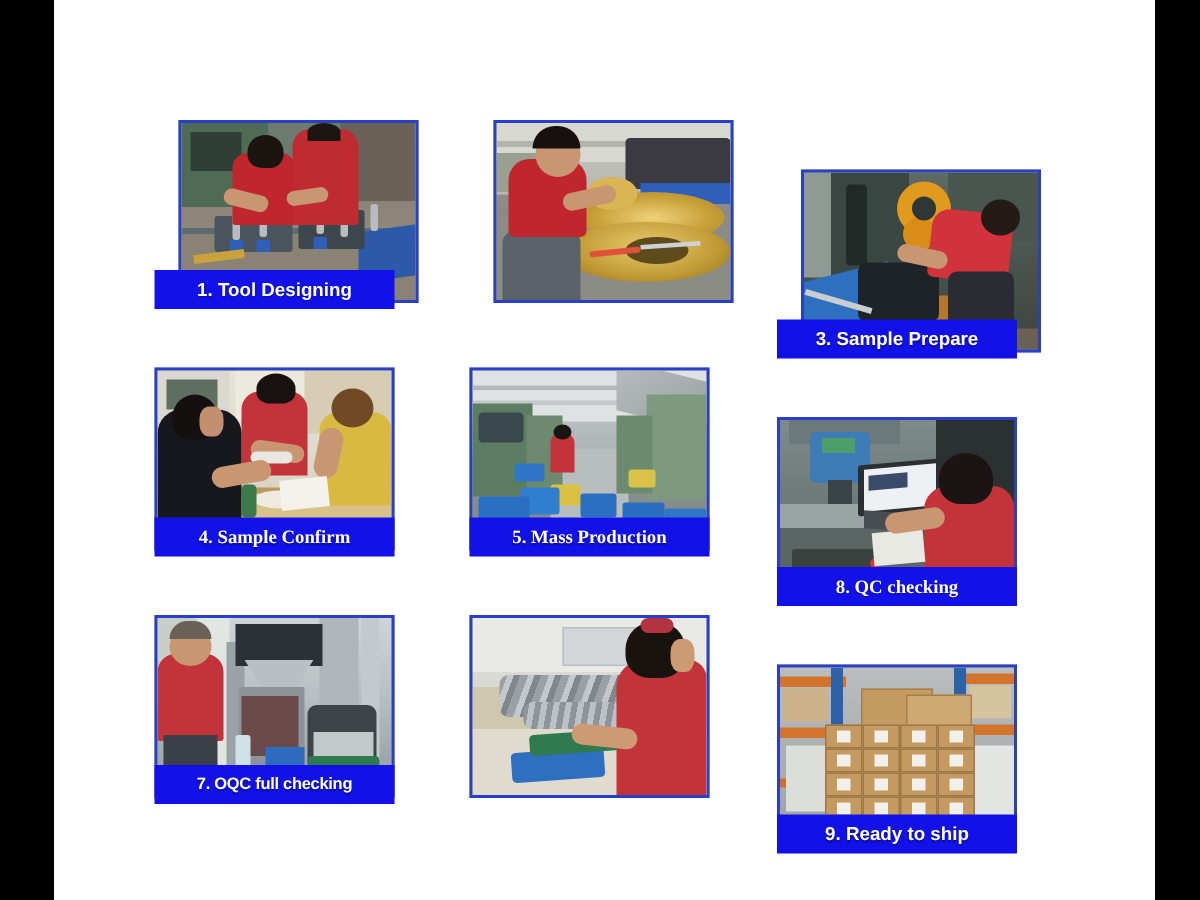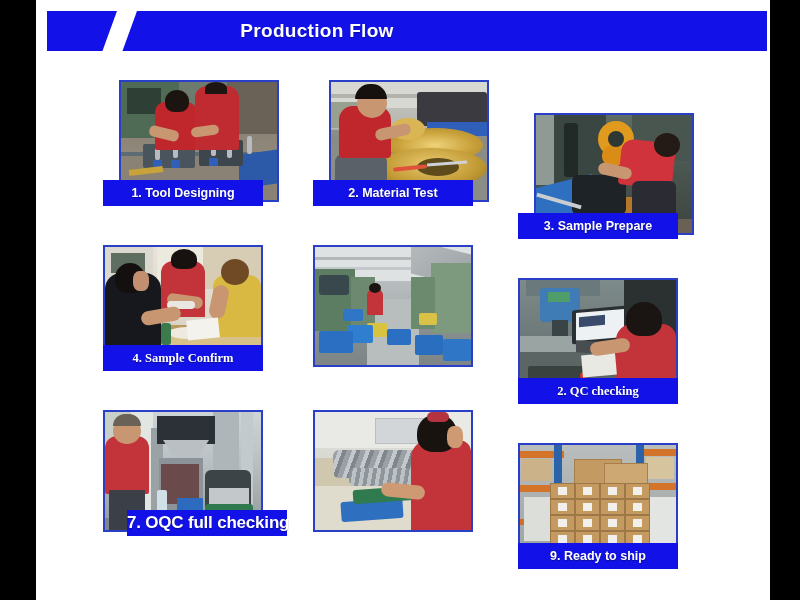--- a/index.html
+++ b/index.html
@@ -123,21 +123,21 @@
     background: #1212e8;
     color: #ffffff;
     font-size: 12.5px;
     font-weight: bold;
     text-align: center;
     white-space: nowrap;
     overflow: visible;
     text-shadow: 0 1px 1px rgba(0,0,0,0.4);
     z-index: 6;
   }
-  .caption.wide { font-size: 17px; letter-spacing: -0.2px; margin-left: 24px; }
+  .caption.wide { font-size: 11px; letter-spacing: -0.2px; }
 
   
   .layer { position: absolute; }
 
   
   .p1 { background: linear-gradient(#7e8a80 0%, #6e7a72 42%, #8b8376 43%, #9b9384 100%); }
   .p1 .wallpanel { left:0; top:0; width:58px; height:56px; background:#4f6b55; }
   .p1 .wallbox   { left:6px; top:6px; width:34px; height:26px; background:#2e3f36; }
   .p1 .wall2     { left:58px; top:0; width:48px; height:46px; background:#6d7a6e; }
   .p1 .wallR     { left:106px; top:0; width:50px; height:52px; background:#6b6257; }
@@ -326,24 +326,20 @@
 </head>
 <body>
 
 <div id="stage">
 
   <div class="letterbox left"></div>
   <div class="letterbox right"></div>
 
   <div id="slide">
 
-    <div id="header-banner">
-      <div id="header-slash"></div>
-      <div id="header-title">Production Flow</div>
-    </div>
 
     <div id="grid">
 
       <div class="card r0 c0">
         <div class="photo-frame">
           <div class="photo p1">
             <div class="layer wallpanel"></div>
               <div class="layer wallbox"></div>
             <div class="layer wall2"></div>
               <div class="layer wallR"></div>
@@ -387,21 +383,20 @@
               <div class="layer coilhole"></div>
             <div class="layer pants"></div>
               <div class="layer torso"></div>
             <div class="layer head"></div>
               <div class="layer hairT"></div>
             <div class="layer arm"></div>
             <div class="layer tool"></div>
               <div class="layer tool2"></div>
           </div>
         </div>
-        <div class="caption">2. Material Test</div>
       </div>
 
       <div class="card r0 c2">
         <div class="photo-frame">
           <div class="photo p3">
             <div class="layer wallL"></div>
             <div class="layer mach2"></div>
             <div class="layer press"></div>
               <div class="layer pressarm"></div>
             <div class="layer wheel"></div>
@@ -467,20 +462,21 @@
             <div class="bskt b7"></div>
               <div class="bskt b8"></div>
             <div class="bskt b3"></div>
               <div class="bskt b2"></div>
             <div class="bskt b1"></div>
               <div class="bskt b4"></div>
             <div class="bskt b5"></div>
               <div class="bskt b6"></div>
           </div>
         </div>
+        <div class="caption">5. Mass Production</div>
       </div>
 
       <div class="card r1 c2">
         <div class="photo-frame">
           <div class="photo p6">
             <div class="layer wallR"></div>
             <div class="layer machtop"></div>
             <div class="layer machhd"></div>
               <div class="layer machgrn"></div>
             <div class="layer machcol"></div>
@@ -492,21 +488,21 @@
             <div class="layer lid"></div>
               <div class="layer screen"></div>
               <div class="layer scrbar"></div>
             <div class="layer kb"></div>
             <div class="layer torso"></div>
               <div class="layer head"></div>
             <div class="layer paper"></div>
             <div class="layer arm"></div>
           </div>
         </div>
-        <div class="caption">2. QC checking</div>
+        <div class="caption">8. QC checking</div>
       </div>
 
       <div class="card r2 c0">
         <div class="photo-frame">
           <div class="photo p7">
             <div class="layer wallL"></div>
               <div class="layer doorL"></div>
             <div class="layer rails"></div>
               <div class="layer rail2"></div>
             <div class="layer colmn"></div>

